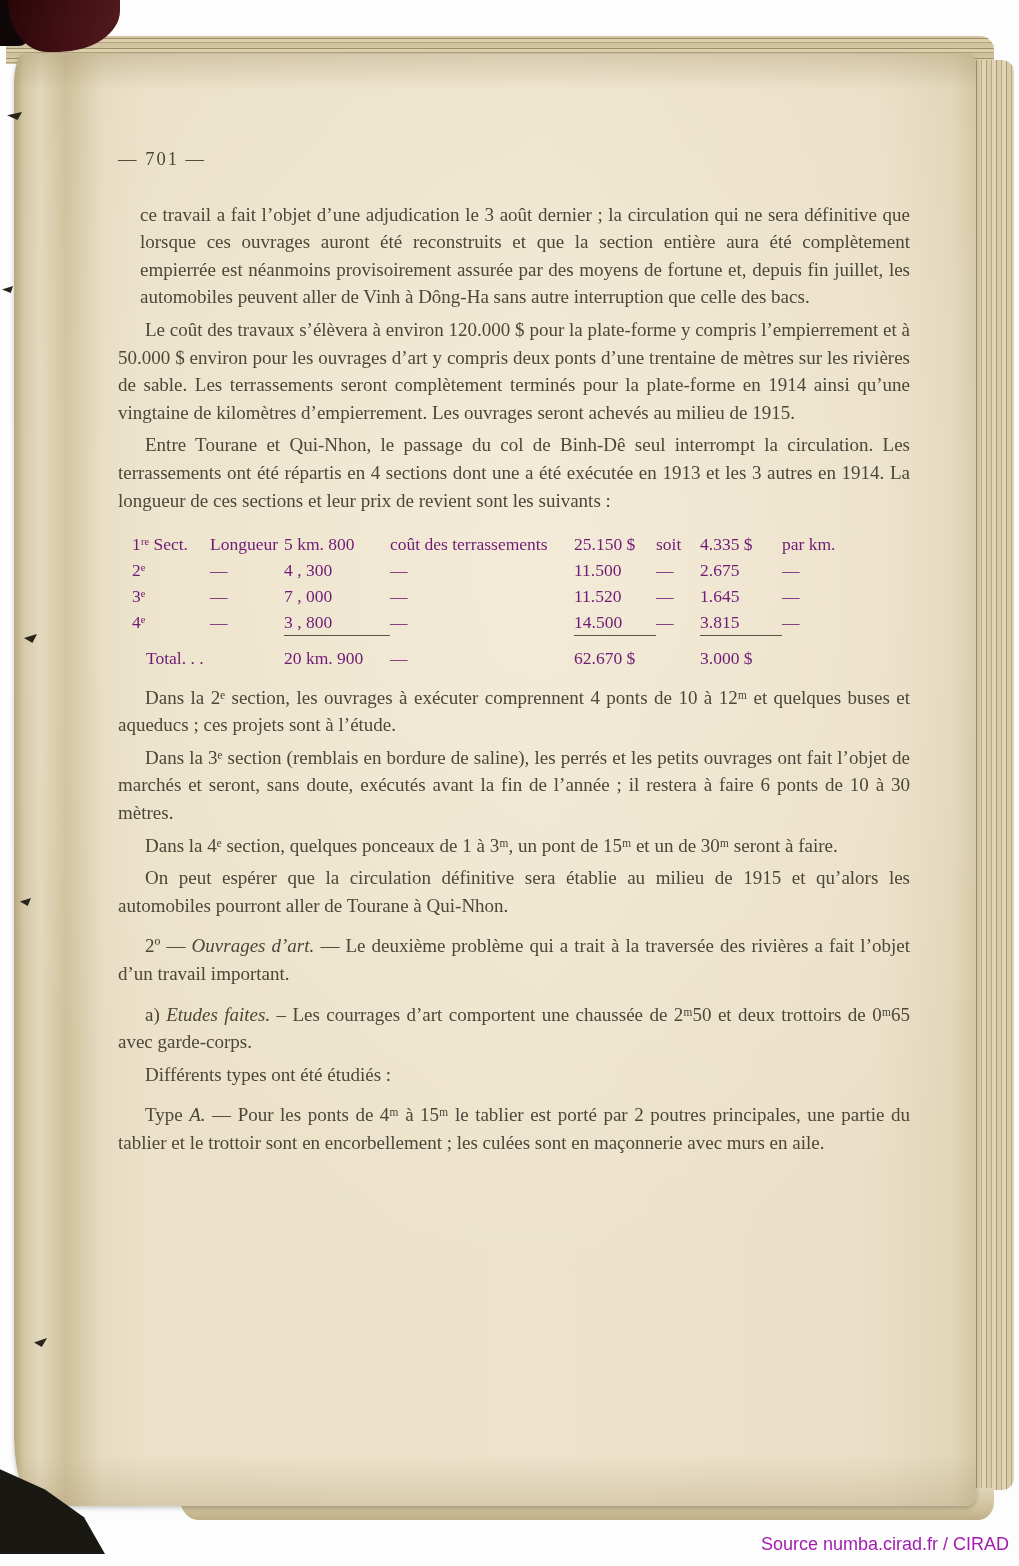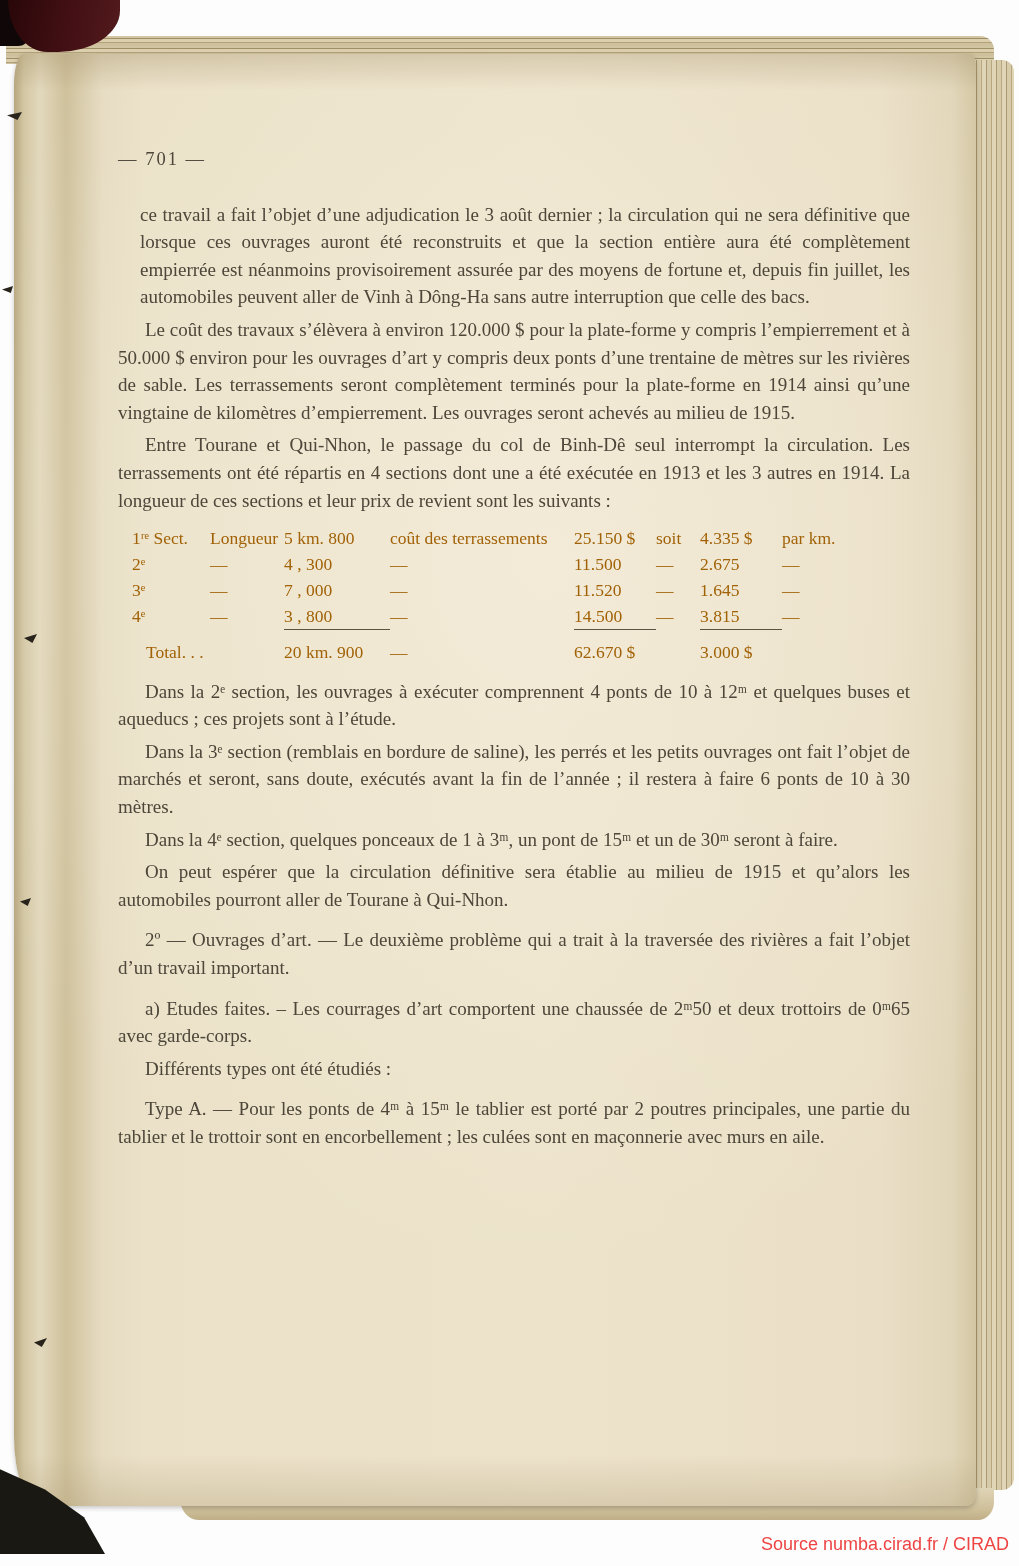--- a/index.html
+++ b/index.html
@@ -62,38 +62,38 @@
 
   
   .text{
     position:absolute;left:118px;top:146px;width:792px;
     color:#4d4639;font-size:19px;line-height:27.6px;text-align:justify;
   }
   .hdr{width:676px;text-align:left;font-size:18.5px;letter-spacing:2px;margin:0 0 27px 0;}
   .text p{margin:0 0 5px 0;text-indent:27px;}
   .text p.flush{text-indent:0;margin-left:22px;}
   .text p.gap{margin-top:13px;}
-  .it{}
+  .it{font-style:italic;}
 
   
   .stbl{
-    margin:11px 0 12px 14px;border-collapse:collapse;
-    font-size:17.5px;line-height:21px;color:#a16207;
+    margin:17px 0 12px 14px;border-collapse:collapse;
+    font-size:17.5px;line-height:21px;color:#701a75;
   }
   .stbl td{padding:2.5px 0;white-space:nowrap;}
   .stbl .l{text-align:left;} .stbl .c{}
   .stbl tr.total td{padding-top:12px;}
   .stbl td.rl{border-top:1.6px solid #5a5342;}
   .stbl tr.total td.first{padding-left:14px;}
 
   
   .source{
     position:absolute;right:10px;top:1534px;
     font-family:"Liberation Sans","DejaVu Sans",sans-serif;
-    font-size:18px;color:#ef4444;
+    font-size:18px;color:#a21caf;
   }
 </style>
 </head>
 <body>
 
 <div class="scan">
 
   <div class="edges-top"></div>
   <div class="edges-right"></div>
   <div class="sheet-below"></div>

